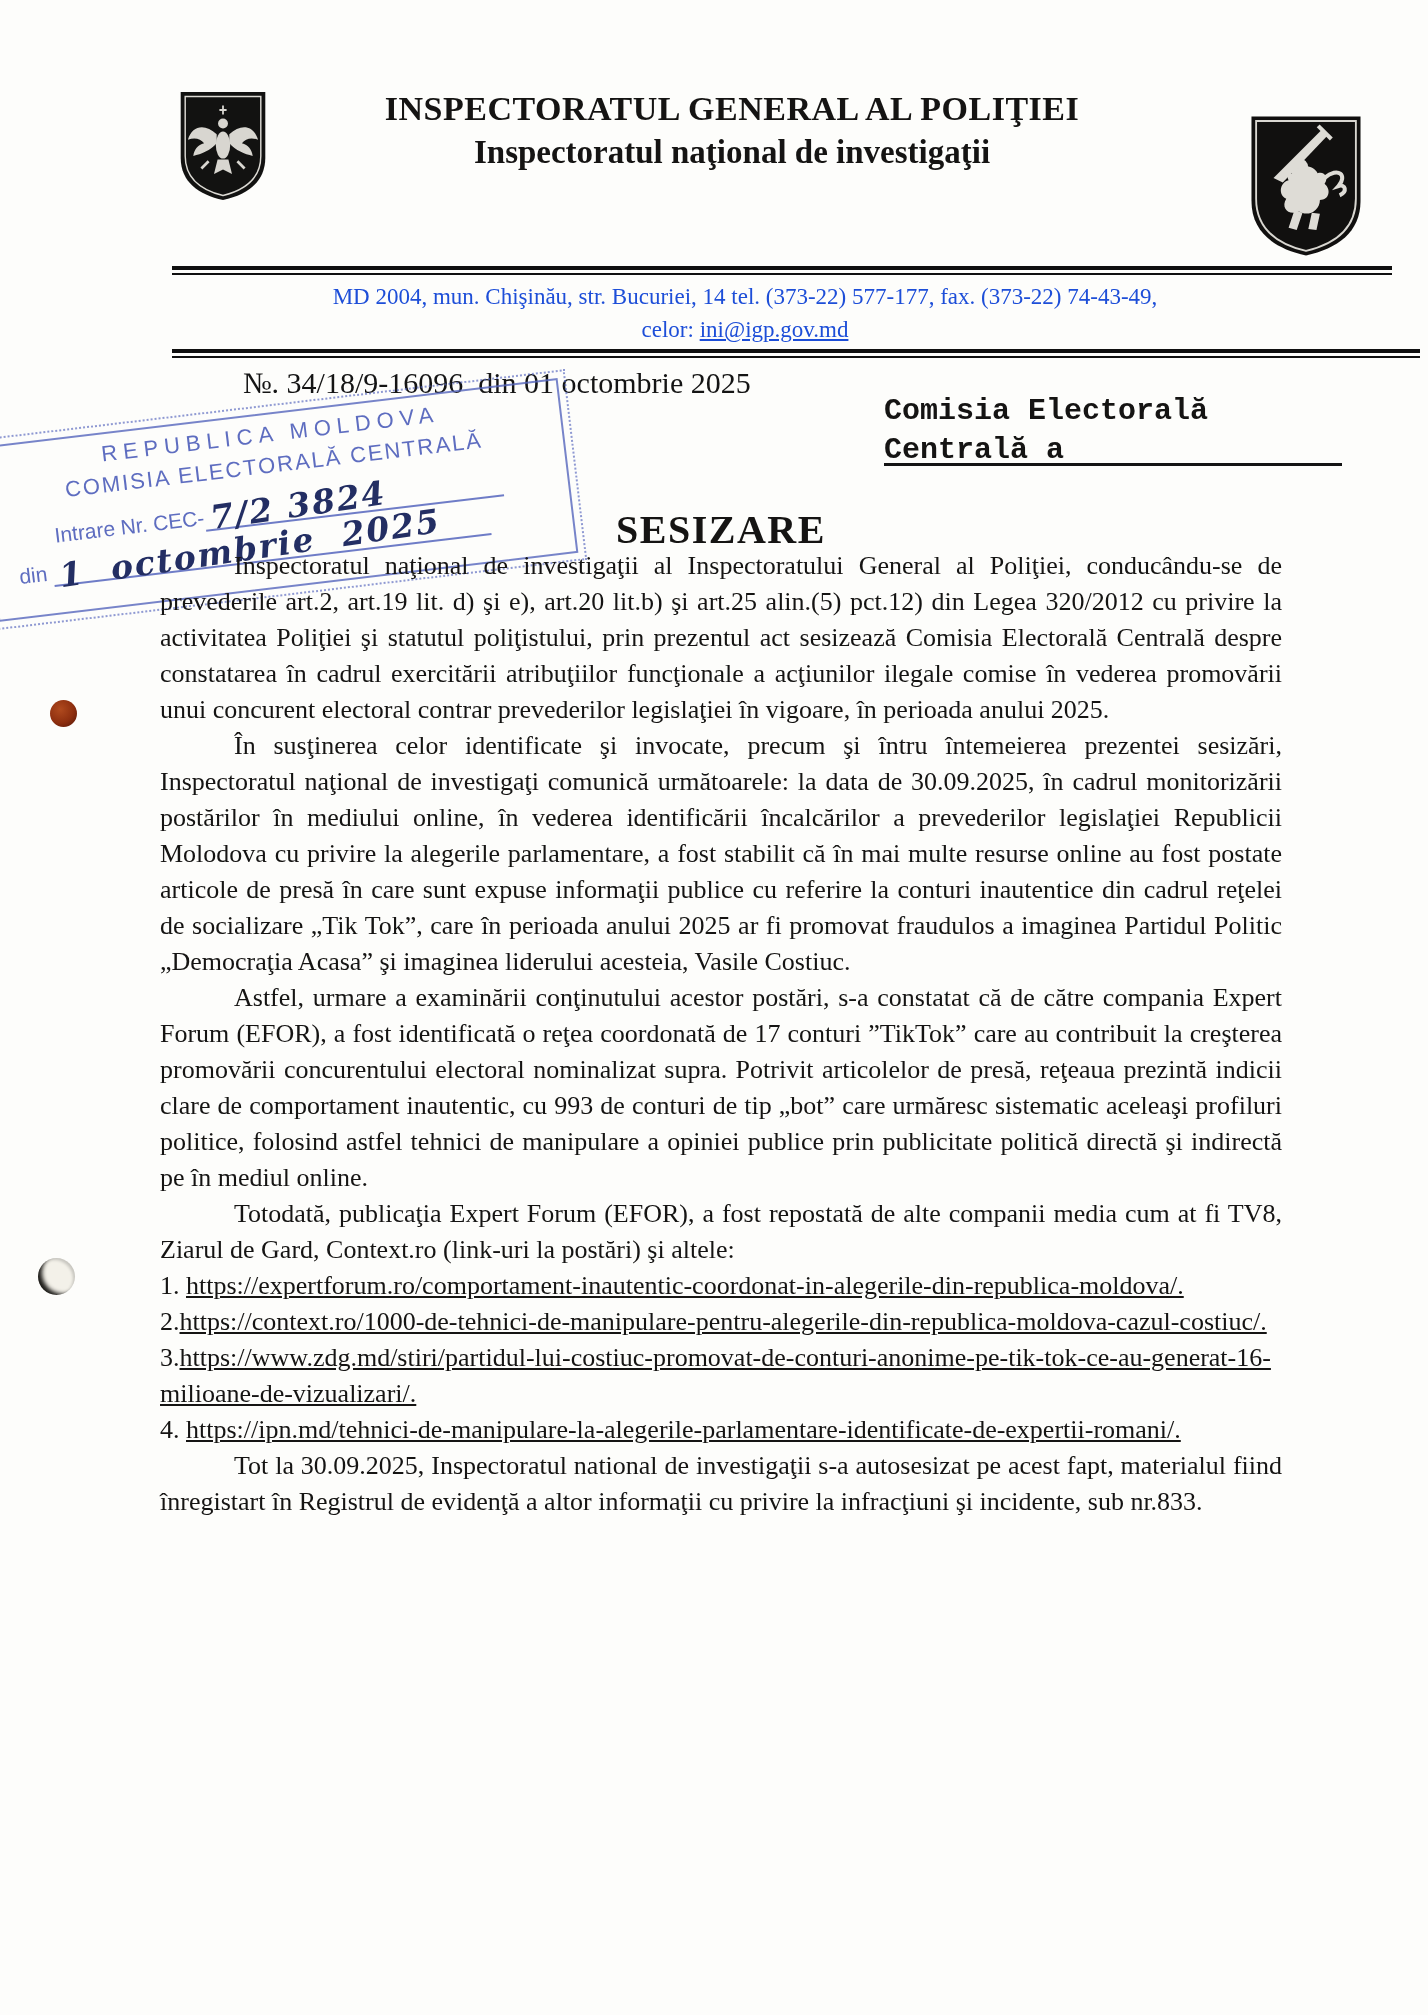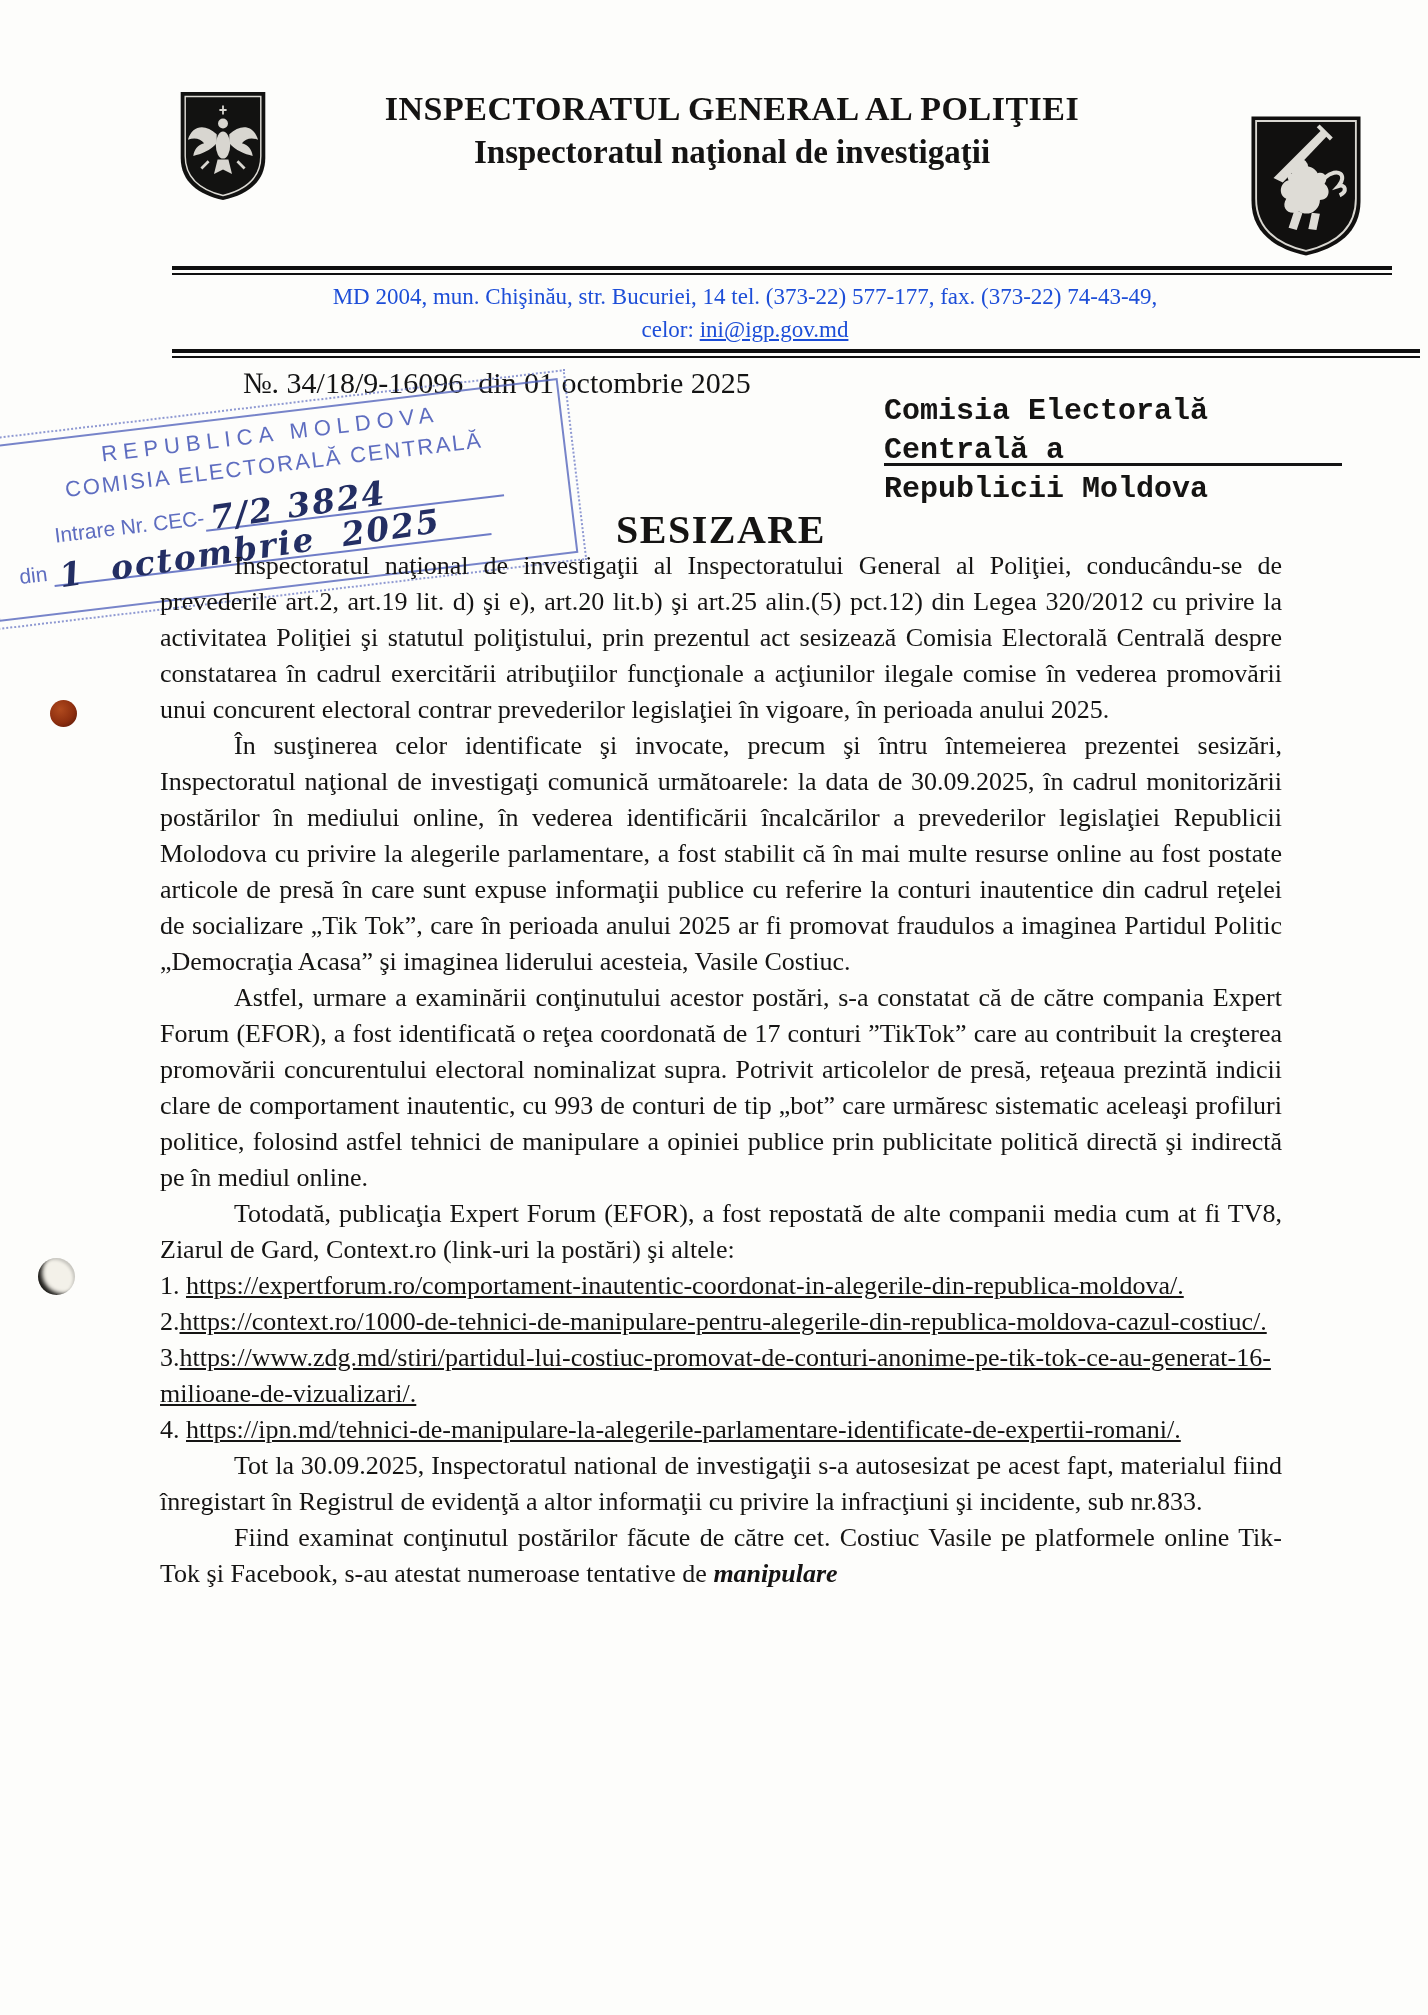--- a/index.html
+++ b/index.html
@@ -112,21 +112,20 @@
   <div class="address">
     <div>MD 2004, mun. Chişinău, str. Bucuriei, 14 tel. (373-22) 577-177, fax. (373-22) 74-43-49,</div>
     <div><span>celor: </span><span class="email">ini@igp.gov.md</span></div>
   </div>
   <div class="rule rule-mid"></div>
 
   <div class="ref-line">№. 34/18/9-16096  din 01 octombrie 2025</div>
 
   <div class="addressee">
     <div>Comisia Electorală Centrală a</div>
-    <div>Republicii Moldova</div>
   </div>
   <div class="addressee-rule"></div>
 
   <div class="stamp">
     <div class="stamp-l1">REPUBLICA MOLDOVA</div>
     <div class="stamp-l2">COMISIA ELECTORALĂ CENTRALĂ</div>
     <div class="stamp-row">
       <span>Intrare Nr. CEC-</span><span class="write-line write-entry"><span class="hand">7/2 3824</span></span>
     </div>
     <div class="stamp-row date">
@@ -142,16 +141,15 @@
   <div class="body">
     <p>Inspectoratul naţional de investigaţii al Inspectoratului General al Poliţiei, conducându-se de prevederile art.2, art.19 lit. d) şi e), art.20 lit.b) şi art.25 alin.(5) pct.12) din Legea 320/2012 cu privire la activitatea Poliţiei şi statutul poliţistului, prin prezentul act sesizează Comisia Electorală Centrală despre constatarea în cadrul exercitării atribuţiilor funcţionale a acţiunilor ilegale comise în vederea promovării unui concurent electoral contrar prevederilor legislaţiei în vigoare, în perioada anului 2025.</p>
     <p>În susţinerea celor identificate şi invocate, precum şi întru întemeierea prezentei sesizări, Inspectoratul naţional de investigaţi comunică următoarele: la data de 30.09.2025, în cadrul monitorizării postărilor în mediului online, în vederea identificării încalcărilor a prevederilor legislaţiei Republicii Molodova cu privire la alegerile parlamentare, a fost stabilit că în mai multe resurse online au fost postate articole de presă în care sunt expuse informaţii publice cu referire la conturi inautentice din cadrul reţelei de socializare „Tik Tok”, care în perioada anului 2025 ar fi promovat fraudulos a imaginea Partidul Politic „Democraţia Acasa” şi imaginea liderului acesteia, Vasile Costiuc.</p>
     <p>Astfel, urmare a examinării conţinutului acestor postări, s-a constatat că de către compania Expert Forum (EFOR), a fost identificată o reţea coordonată de 17 conturi ”TikTok” care au contribuit la creşterea promovării concurentului electoral nominalizat supra. Potrivit articolelor de presă, reţeaua prezintă indicii clare de comportament inautentic, cu 993 de conturi de tip „bot” care urmăresc sistematic aceleaşi profiluri politice, folosind astfel tehnici de manipulare a opiniei publice prin publicitate politică directă şi indirectă pe în mediul online.</p>
     <p>Totodată, publicaţia Expert Forum (EFOR), a fost repostată de alte companii media cum at fi TV8, Ziarul de Gard, Context.ro (link-uri la postări) şi altele:</p>
     <p class="link-line"><span>1. </span><span class="url">https://expertforum.ro/comportament-inautentic-coordonat-in-alegerile-din-republica-moldova/.</span></p>
     <p class="link-line"><span>2.</span><span class="url">https://context.ro/1000-de-tehnici-de-manipulare-pentru-alegerile-din-republica-moldova-cazul-costiuc/.</span></p>
     <p class="link-line"><span>3.</span><span class="url">https://www.zdg.md/stiri/partidul-lui-costiuc-promovat-de-conturi-anonime-pe-tik-tok-ce-au-generat-16-milioane-de-vizualizari/.</span></p>
     <p class="link-line"><span>4. </span><span class="url">https://ipn.md/tehnici-de-manipulare-la-alegerile-parlamentare-identificate-de-expertii-romani/.</span></p>
     <p>Tot la 30.09.2025, Inspectoratul national de investigaţii s-a autosesizat pe acest fapt, materialul fiind înregistart în Registrul de evidenţă a altor informaţii cu privire la infracţiuni şi incidente, sub nr.833.</p>
-    <p><span>Fiind examinat conţinutul postărilor făcute de către cet. Costiuc Vasile pe platformele online Tik-Tok şi Facebook, s-au atestat numeroase tentative de </span><span class="emph">manipulare</span></p>
   </div>
 
 </div>
 
 </body></html>

